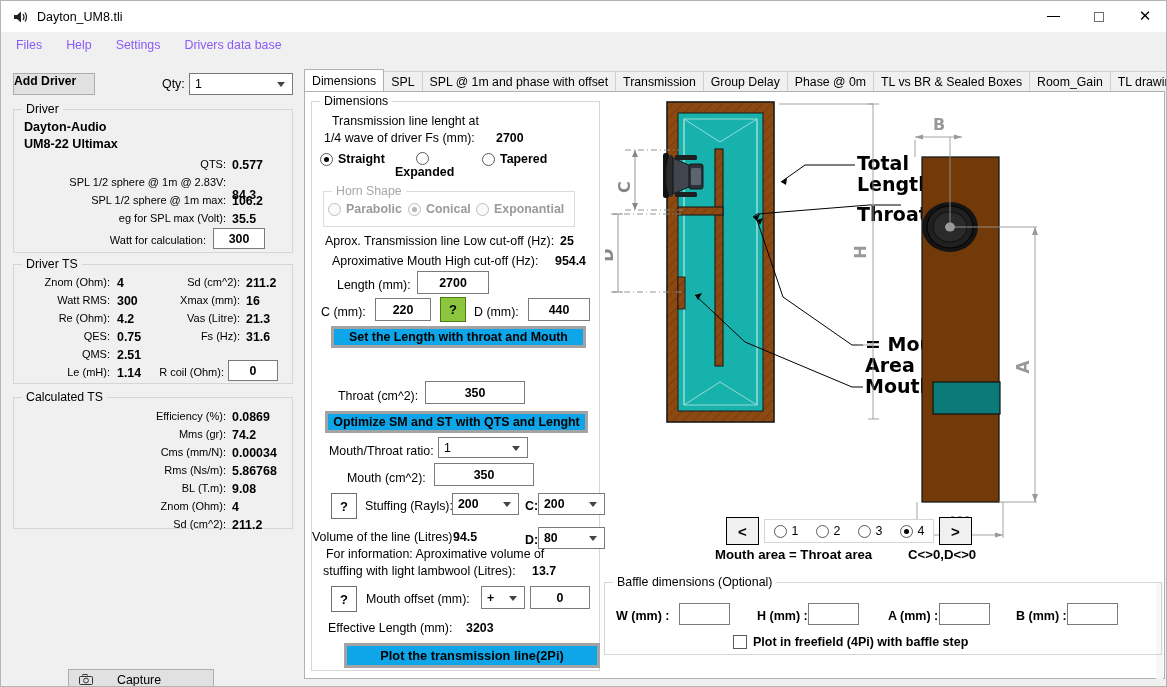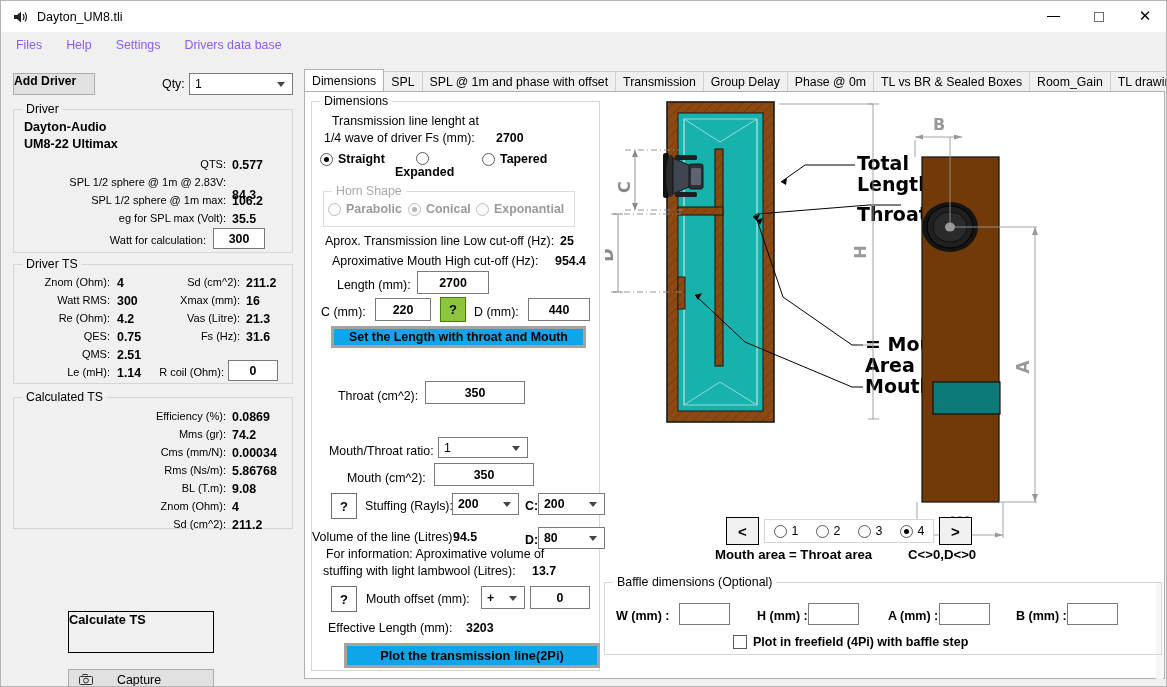--- a/index.html
+++ b/index.html
@@ -474,21 +474,20 @@
       <div class="rowlabel" style="left:0; top:66px; width:212px;">Rms (Ns/m):</div>
       <div class="rowval" style="left:218px; top:66px;">5.86768</div>
       <div class="rowlabel" style="left:0; top:84px; width:212px;">BL (T.m):</div>
       <div class="rowval" style="left:218px; top:84px;">9.08</div>
       <div class="rowlabel" style="left:0; top:102px; width:212px;">Znom (Ohm):</div>
       <div class="rowval" style="left:218px; top:102px;">4</div>
       <div class="rowlabel" style="left:0; top:120px; width:212px;">Sd (cm^2):</div>
       <div class="rowval" style="left:218px; top:120px;">211.2</div>
     </div>
 
-    <div class="btn" id="calculate-ts">Calculate TS</div>
     <div id="capture-btn">
       <span class="cam">
         <svg width="14" height="11" viewBox="0 0 14 11">
           <rect x="0.5" y="2.5" width="13" height="8" rx="1" fill="none" stroke="#333"></rect>
           <rect x="4" y="0.5" width="4" height="2" fill="none" stroke="#333"></rect>
           <circle cx="7" cy="6.5" r="2.4" fill="none" stroke="#333"></circle>
         </svg>
       </span>
       <span>Capture</span>
     </div>
@@ -559,20 +558,21 @@
       <div class="txtbox" style="left:63px; top:196px; width:56px; height:23px;">220</div>
       <div class="qbtn green" style="left:128px; top:195px; width:26px; height:25px;">?</div>
       <div class="statictext" style="left:162px; top:203px;">D (mm):</div>
       <div class="txtbox" style="left:216px; top:196px; width:62px; height:23px;">440</div>
 
       <div class="wbtn" style="left:19px; top:224px; width:255px; height:22px;">Set the  Length with throat and Mouth</div>
 
       <div class="statictext" style="left:26px; top:287px;">Throat (cm^2):</div>
       <div class="txtbox" style="left:113px; top:279px; width:100px; height:23px;">350</div>
 
+      <div class="wbtn" style="left:13px; top:309px; width:263px; height:22px;">Optimize SM and ST with QTS and Lenght</div>
 
       <div class="statictext" style="left:17px; top:342px;">Mouth/Throat ratio:</div>
       <div class="combo" style="position:absolute; left:126px; top:335px; width:90px; height:21px;">
         <span>1</span>
         <span class="arrow"></span>
       </div>
 
       <div class="statictext" style="left:35px; top:369px;">Mouth (cm^2):</div>
       <div class="txtbox" style="left:122px; top:361px; width:100px; height:23px;">350</div>
 

